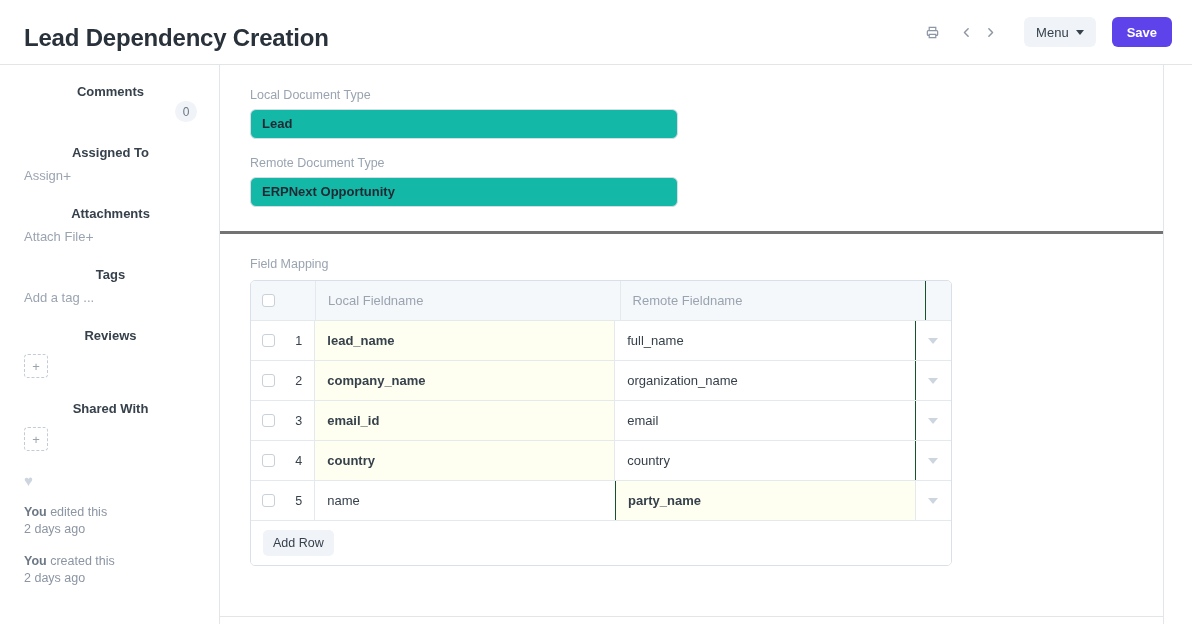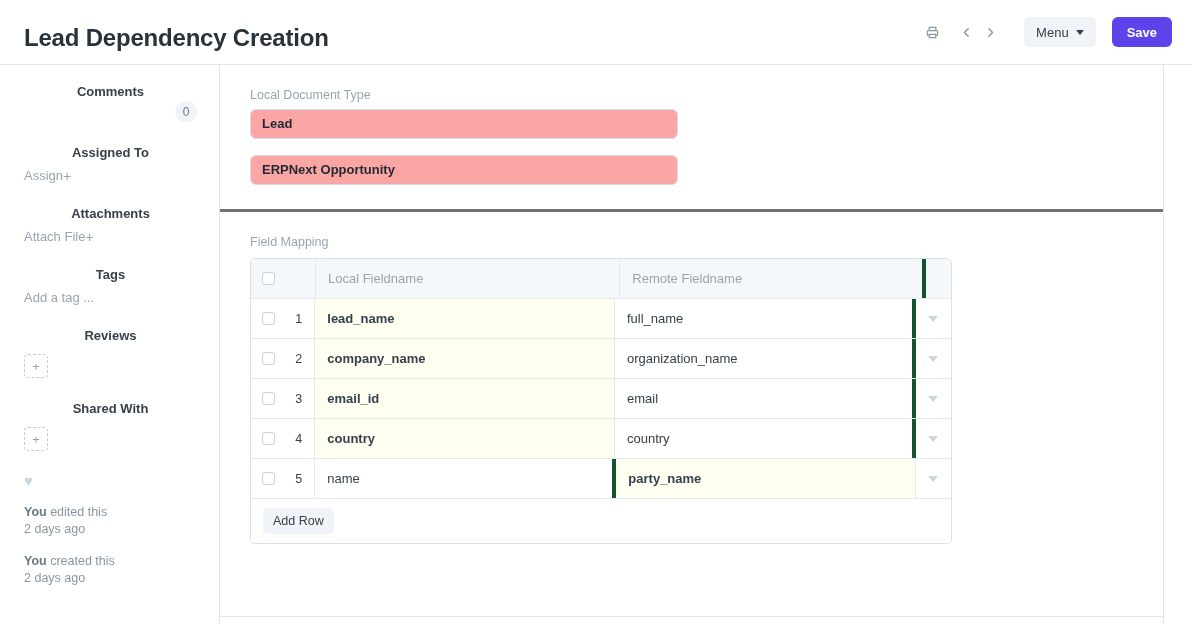--- a/index.html
+++ b/index.html
@@ -167,21 +167,21 @@
   .field:last-child { margin-bottom: 0; }
   .field-label {
     font-size: 12.5px;
     color: #9aa4b1;
     margin-bottom: 6px;
     line-height: 16px;
   }
   .field-input {
     width: 428px;
     height: 30px;
-    background: #fca5a5;
+    background: #14b8a6;
     border: 1px solid #d6dde4;
     border-radius: 6px;
     padding: 0 11px;
     font-family: inherit;
     font-size: 13px;
     font-weight: 700;
     color: #1f2933;
     line-height: 28px;
     cursor: text;
     white-space: nowrap;
@@ -208,21 +208,21 @@
     padding: 0 12px;
     height: 39px;
     display: flex;
     align-items: center;
     font-size: 13px;
   }
   .c-check { width: 34px; justify-content: flex-start; padding: 0 0 0 11px; }
   .c-idx   { width: 40px; justify-content: flex-end; padding: 0 12px 0 0;
              color: #36414c; font-size: 12.5px; border-right: 1px solid #e4e9ee; }
   .c-local { width: 366px; border-right: 1px solid #e4e9ee; font-weight: 700; color: #36414c; }
-  .c-remote{ width: 367px; border-right: 4px solid #14532d; color: #36414c; }
+  .c-remote{ width: 367px; border-right: 1px solid #14532d; color: #36414c; }
   .c-drop  { flex: 1; justify-content: flex-end; padding-right: 13px; cursor: pointer; }
   .grid-head .c-local, .grid-head .c-remote { font-weight: 400; color: #9aa4b1; }
   .grid-head .c-idx { border-right: 1px solid #e4e9ee; }
   .grid-row .c-local { background: #fefff0; }
   .grid-head .c-local { background: transparent; }
   .chk {
     width: 13px; height: 13px;
     border: 1px solid #c8d0d9;
     border-radius: 3px;
     background: #fff;
@@ -357,20 +357,21 @@
   </div>
 
   <div class="main">
 
     <div class="section">
       <div class="field">
         <div class="field-label">Local Document Type</div>
         <div class="field-input">Lead</div>
       </div>
       <div class="field">
+        <div class="field-label">Remote Document Type</div>
         <div class="field-input">ERPNext Opportunity</div>
       </div>
     </div>
 
     <div class="section no-border">
       <div class="grid-label">Field Mapping</div>
 
       <div class="grid">
 
         <div class="grid-row grid-head">

